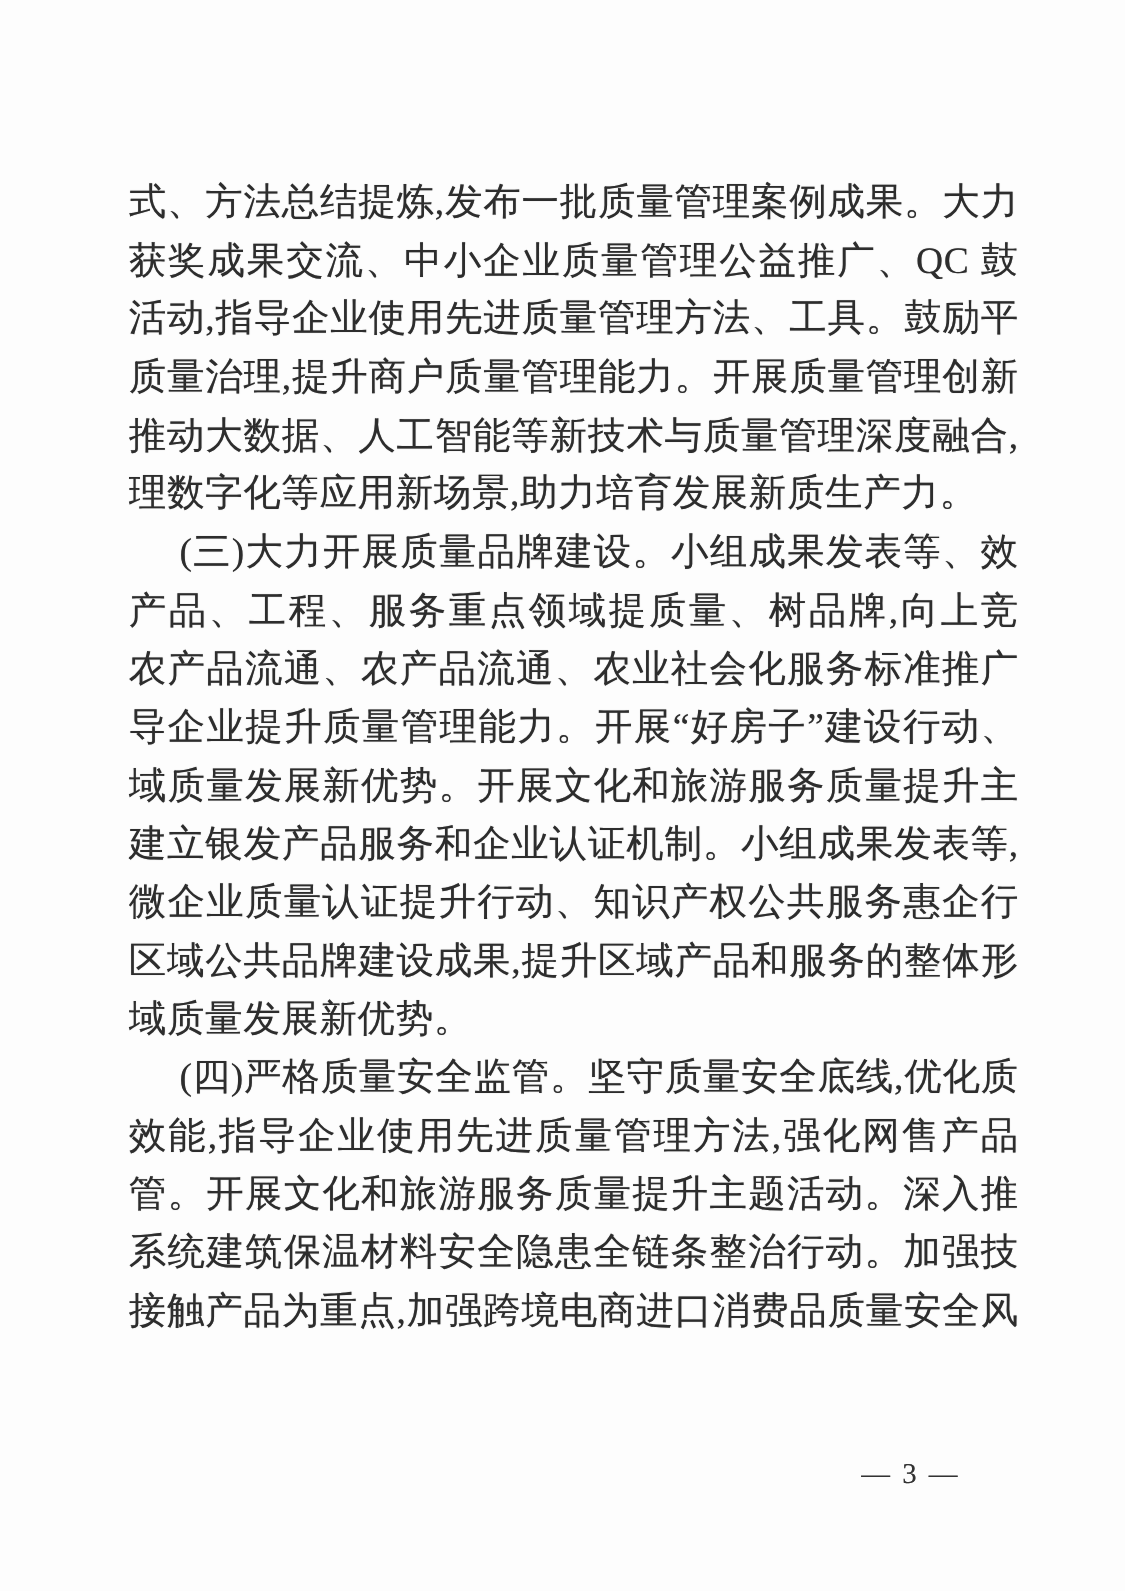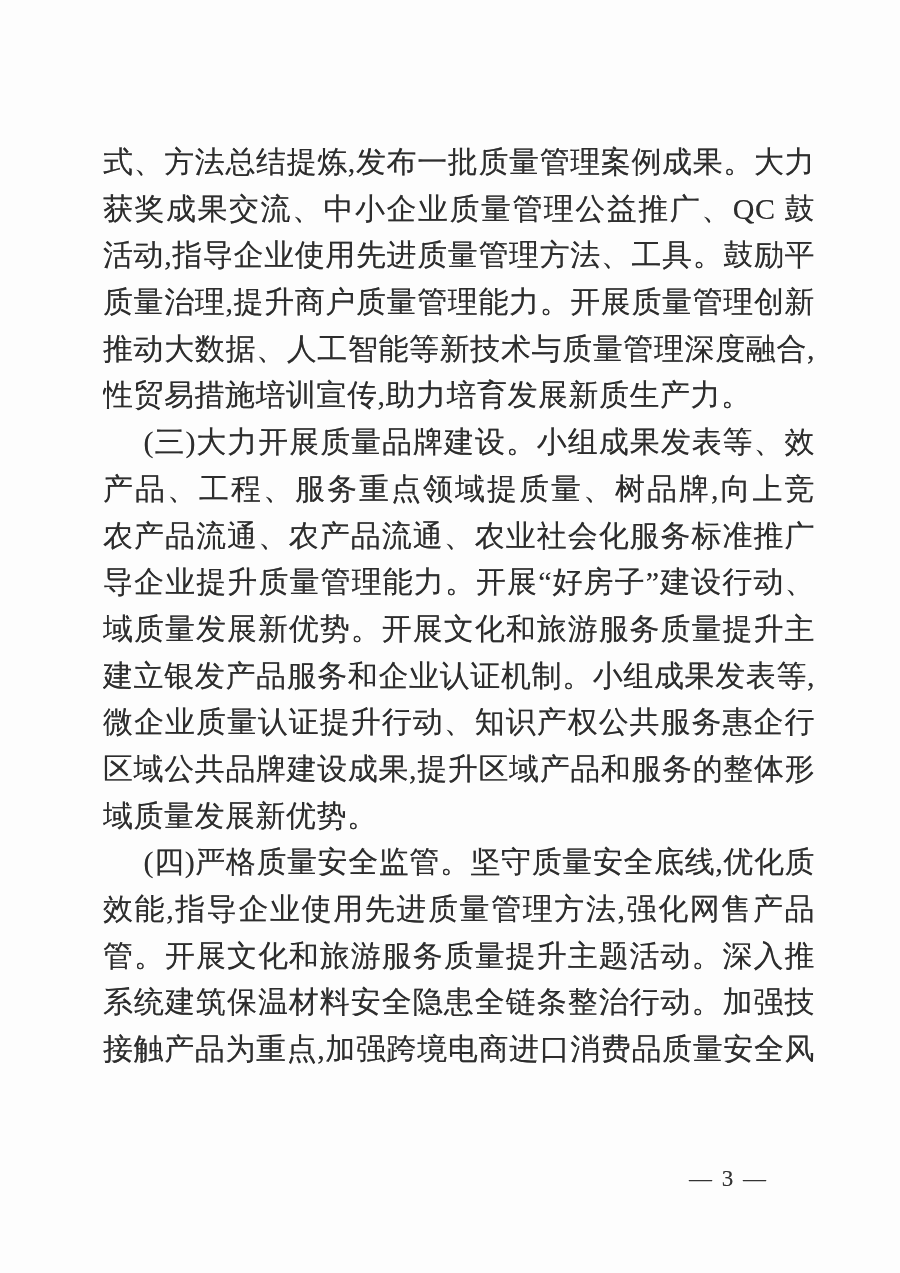--- a/index.html
+++ b/index.html
@@ -54,21 +54,21 @@
 </head>
 <body>
 
 <div class="page">
   <div class="text-block">
     <div class="line">式、方法总结提炼,发布一批质量管理案例成果。大力开展质量奖</div>
     <div class="line">获奖成果交流、中小企业质量管理公益推广、QC 鼓励平台企业强化</div>
     <div class="line">活动,指导企业使用先进质量管理方法、工具。鼓励平台企业强化</div>
     <div class="line">质量治理,提升商户质量管理能力。开展质量管理创新实践活动,</div>
     <div class="line">推动大数据、人工智能等新技术与质量管理深度融合,拓展质量管</div>
-    <div class="line para-end">性贸易措施培训宣传,助力培育发展新质生产力。</div>
+    <div class="line para-end">理数字化等应用新场景,助力培育发展新质生产力。</div>
     <div class="line indent">(三)大力开展质量品牌建设。小组成果发表等、效益优先,推动</div>
     <div class="line">产品、工程、服务重点领域提质量、树品牌,向上竞争,赢得优势。</div>
     <div class="line">农产品流通、农产品流通、农业社会化服务标准推广应用活动。</div>
     <div class="line">导企业提升质量管理能力。开展“好房子”建设行动、优化质量监管</div>
     <div class="line">域质量发展新优势。开展文化和旅游服务质量提升主题活动。探索</div>
     <div class="line">建立银发产品服务和企业认证机制。小组成果发表等,开展小</div>
     <div class="line">微企业质量认证提升行动、知识产权公共服务惠企行动,加强技术</div>
     <div class="line">区域公共品牌建设成果,提升区域产品和服务的整体形象,增强区</div>
     <div class="line para-end">域质量发展新优势。</div>
     <div class="line indent">(四)严格质量安全监管。坚守质量安全底线,优化质量监管</div>

